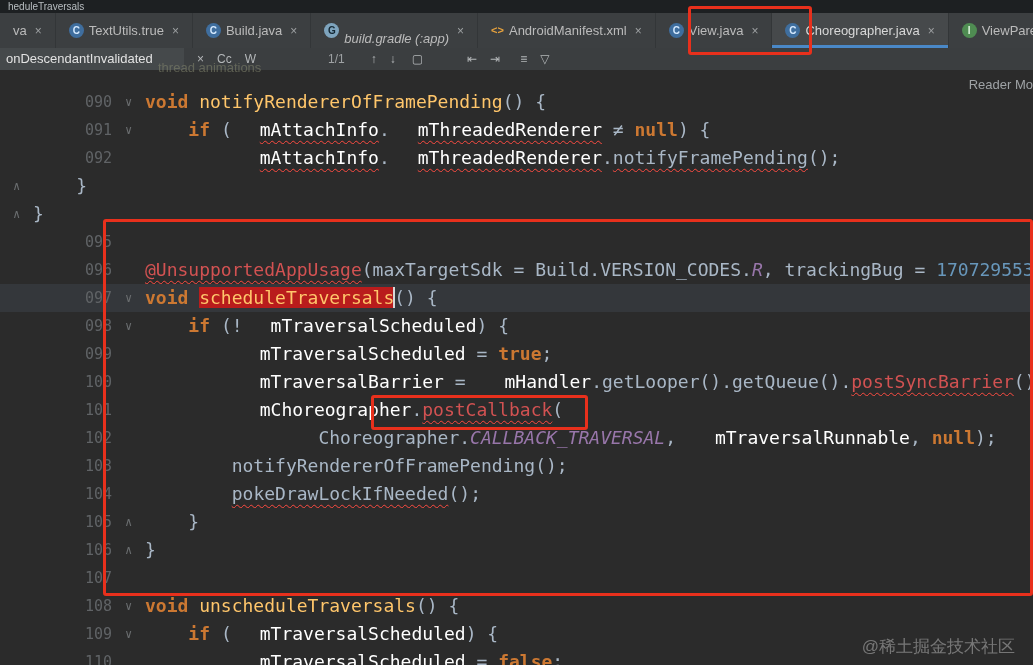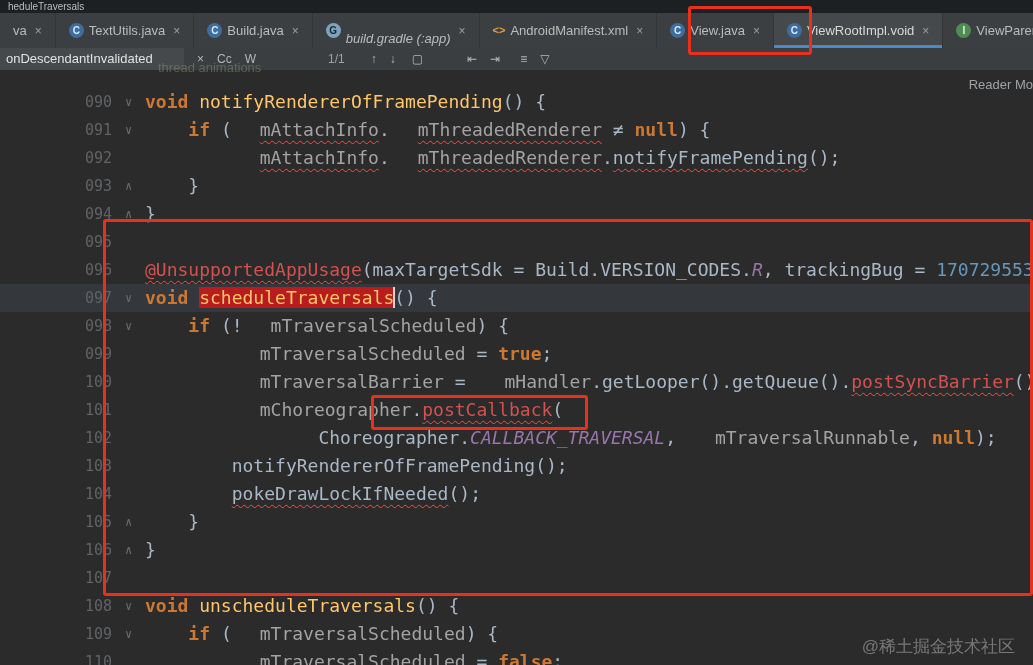--- a/index.html
+++ b/index.html
@@ -43,21 +43,21 @@
   .code-area{padding-top:18px;font-family:"DejaVu Sans Mono",monospace;font-size:18px;}
   .code-row{display:flex;height:28px;line-height:28px;white-space:pre;}
   .code-row.current{background:#34373b;}
   .gutter-num{flex:none;width:112px;text-align:right;color:#606366;font-size:15px;}
   .fold{flex:none;width:33px;text-align:center;color:#6a6d6f;font-size:12px;}
   .code-text{flex:1;overflow:hidden;}
 
   
   .kw{color:#cc7832;font-weight:bold;}
   .plain{color:#a9b7c6;}
-  .field{color:#a3a3a3;padding-left:28px;}
+  .field{color:#ffffff;padding-left:28px;}
   .method{color:#ffc66b;}
   .num{color:#6897bb;}
   .const{color:#9876aa;font-style:italic;}
   .err{color:#d25252;}
   .u{text-decoration-line:underline;text-decoration-style:wavy;text-decoration-color:#fc4b41;
      text-underline-offset:4px;text-decoration-thickness:1px;}
   .sel{background:#b91c1c;}
   .caret{display:inline-block;width:2px;height:21px;background:#d8d8d8;vertical-align:-4px;margin:0 -1px;}
 
   
@@ -76,21 +76,21 @@
 <div class="screen" data-name="ide-window">
   <div class="titlebar" data-name="window-title">heduleTraversals</div>
 
   <div class="tabbar" data-name="tab-bar">
       <div class="tab" data-name="tab-partial-left">
         <span class="tlabel" data-name="tab-label">va</span>
         <span class="close" data-name="tab-close-icon">×</span>
       </div>
       <div class="tab" data-name="tab-textutils-java">
         <span class="ticon class" data-name="class-icon">C</span>
-        <span class="tlabel" data-name="tab-label">TextUtils.java</span>
+        <span class="tlabel" data-name="tab-label">TextUtils.true</span>
         <span class="close" data-name="tab-close-icon">×</span>
       </div>
       <div class="tab" data-name="tab-build-java">
         <span class="ticon class" data-name="class-icon">C</span>
         <span class="tlabel" data-name="tab-label">Build.java</span>
         <span class="close" data-name="tab-close-icon">×</span>
       </div>
       <div class="tab" data-name="tab-build-gradle">
         <span class="ticon gradle" data-name="gradle-icon">G</span>
         <span class="tlabel it" data-name="tab-label">build.gradle (:app)</span>
@@ -101,21 +101,21 @@
         <span class="tlabel" data-name="tab-label">AndroidManifest.xml</span>
         <span class="close" data-name="tab-close-icon">×</span>
       </div>
       <div class="tab" data-name="tab-view-java">
         <span class="ticon class" data-name="class-icon">C</span>
         <span class="tlabel" data-name="tab-label">View.java</span>
         <span class="close" data-name="tab-close-icon">×</span>
       </div>
       <div class="tab selected" data-name="tab-viewrootimpl-java">
         <span class="ticon class" data-name="class-icon">C</span>
-        <span class="tlabel" data-name="tab-label">ViewRootImpl.void</span>
+        <span class="tlabel" data-name="tab-label">Choreographer.java</span>
         <span class="close" data-name="tab-close-icon">×</span>
       </div>
       <div class="tab" data-name="tab-viewparent-java">
         <span class="ticon interface" data-name="interface-icon">I</span>
         <span class="tlabel" data-name="tab-label">ViewParent.java</span>
         <span class="close" data-name="tab-close-icon">×</span>
       </div>
     </div>
 
   <div class="findbar" data-name="find-bar">
@@ -133,22 +133,22 @@
         <span class="fc" data-name="filter-lines-icon">≡</span>
         <span class="fc" data-name="funnel-icon">▽</span>
       </div>
   </div>
 
   <div class="editor" data-name="editor">
     <div class="code-area" data-name="code-area">
         <div class="code-row" data-name="code-line"><span class="gutter-num" data-name="line-number">090</span><span class="fold" data-name="fold-down-icon">∨</span><span class="code-text" data-name="code-text"><span class="kw" data-name="code-token">void </span><span class="method" data-name="code-token">notifyRendererOfFramePending</span><span class="plain" data-name="code-token">() {</span></span></div>
         <div class="code-row" data-name="code-line"><span class="gutter-num" data-name="line-number">091</span><span class="fold" data-name="fold-down-icon">∨</span><span class="code-text" data-name="code-text"><span class="plain" data-name="code-token">    </span><span class="kw" data-name="code-token">if </span><span class="plain" data-name="code-token">(</span><span class="field u" data-name="code-token">mAttachInfo</span><span class="plain" data-name="code-token">.</span><span class="field u" data-name="code-token">mThreadedRenderer</span><span class="plain" data-name="code-token"> ≠ </span><span class="kw" data-name="code-token">null</span><span class="plain" data-name="code-token">) {</span></span></div>
         <div class="code-row" data-name="code-line"><span class="gutter-num" data-name="line-number">092</span><span class="fold" data-name="fold-spacer"></span><span class="code-text" data-name="code-text"><span class="plain" data-name="code-token">        </span><span class="field u" data-name="code-token">mAttachInfo</span><span class="plain" data-name="code-token">.</span><span class="field u" data-name="code-token">mThreadedRenderer</span><span class="plain" data-name="code-token">.</span><span class="plain u" data-name="code-token">notifyFramePending</span><span class="plain" data-name="code-token">();</span></span></div>
-        <div class="code-row" data-name="code-line"><span class="gutter-num" data-name="line-number">093</span><span class="fold" data-name="fold-up-icon">∧</span><span class="code-text" data-name="code-text"><span class="plain" data-name="code-token">    }</span></span></div>
-        <div class="code-row" data-name="code-line"><span class="gutter-num" data-name="line-number">094</span><span class="fold" data-name="fold-up-icon">∧</span><span class="code-text" data-name="code-text"><span class="plain" data-name="code-token">}</span></span></div>
+        <div class="code-row" data-name="code-line"><span class="fold" data-name="fold-up-icon">∧</span><span class="code-text" data-name="code-text"><span class="plain" data-name="code-token">    }</span></span></div>
+        <div class="code-row" data-name="code-line"><span class="fold" data-name="fold-up-icon">∧</span><span class="code-text" data-name="code-text"><span class="plain" data-name="code-token">}</span></span></div>
         <div class="code-row" data-name="code-line"><span class="gutter-num" data-name="line-number">095</span><span class="fold" data-name="fold-spacer"></span><span class="code-text" data-name="code-text"></span></div>
         <div class="code-row" data-name="code-line"><span class="gutter-num" data-name="line-number">096</span><span class="fold" data-name="fold-spacer"></span><span class="code-text" data-name="code-text"><span class="err u" data-name="code-token">@UnsupportedAppUsage</span><span class="plain" data-name="code-token">(maxTargetSdk = Build.VERSION_CODES.</span><span class="const" data-name="code-token">R</span><span class="plain" data-name="code-token">, trackingBug = </span><span class="num" data-name="code-token">170729553</span></span></div>
         <div class="code-row current" data-name="code-line"><span class="gutter-num" data-name="line-number">097</span><span class="fold" data-name="fold-down-icon">∨</span><span class="code-text" data-name="code-text"><span class="kw" data-name="code-token">void </span><span class="method sel" data-name="code-token">scheduleTraversals</span><span class="caret" data-name="text-caret"></span><span class="plain" data-name="code-token">() {</span></span></div>
         <div class="code-row" data-name="code-line"><span class="gutter-num" data-name="line-number">098</span><span class="fold" data-name="fold-down-icon">∨</span><span class="code-text" data-name="code-text"><span class="plain" data-name="code-token">    </span><span class="kw" data-name="code-token">if </span><span class="plain" data-name="code-token">(!</span><span class="field" data-name="code-token">mTraversalScheduled</span><span class="plain" data-name="code-token">) {</span></span></div>
         <div class="code-row" data-name="code-line"><span class="gutter-num" data-name="line-number">099</span><span class="fold" data-name="fold-spacer"></span><span class="code-text" data-name="code-text"><span class="plain" data-name="code-token">        </span><span class="field" data-name="code-token">mTraversalScheduled</span><span class="plain" data-name="code-token"> = </span><span class="kw" data-name="code-token">true</span><span class="plain" data-name="code-token">;</span></span></div>
         <div class="code-row" data-name="code-line"><span class="gutter-num" data-name="line-number">100</span><span class="fold" data-name="fold-spacer"></span><span class="code-text" data-name="code-text"><span class="plain" data-name="code-token">        </span><span class="field" data-name="code-token">mTraversalBarrier</span><span class="plain" data-name="code-token"> = </span><span class="field" data-name="code-token">mHandler</span><span class="plain" data-name="code-token">.getLooper().getQueue().</span><span class="err u" data-name="code-token">postSyncBarrier</span><span class="plain" data-name="code-token">();</span></span></div>
         <div class="code-row" data-name="code-line"><span class="gutter-num" data-name="line-number">101</span><span class="fold" data-name="fold-spacer"></span><span class="code-text" data-name="code-text"><span class="plain" data-name="code-token">        </span><span class="field" data-name="code-token">mChoreographer</span><span class="plain" data-name="code-token">.</span><span class="err u" data-name="code-token">postCallback</span><span class="plain" data-name="code-token">(</span></span></div>
         <div class="code-row" data-name="code-line"><span class="gutter-num" data-name="line-number">102</span><span class="fold" data-name="fold-spacer"></span><span class="code-text" data-name="code-text"><span class="plain" data-name="code-token">                </span><span class="plain" data-name="code-token">Choreographer.</span><span class="const" data-name="code-token">CALLBACK_TRAVERSAL</span><span class="plain" data-name="code-token">, </span><span class="field" data-name="code-token">mTraversalRunnable</span><span class="plain" data-name="code-token">, </span><span class="kw" data-name="code-token">null</span><span class="plain" data-name="code-token">);</span></span></div>
         <div class="code-row" data-name="code-line"><span class="gutter-num" data-name="line-number">103</span><span class="fold" data-name="fold-spacer"></span><span class="code-text" data-name="code-text"><span class="plain" data-name="code-token">        notifyRendererOfFramePending();</span></span></div>
         <div class="code-row" data-name="code-line"><span class="gutter-num" data-name="line-number">104</span><span class="fold" data-name="fold-spacer"></span><span class="code-text" data-name="code-text"><span class="plain" data-name="code-token">        </span><span class="plain u" data-name="code-token">pokeDrawLockIfNeeded</span><span class="plain" data-name="code-token">();</span></span></div>

